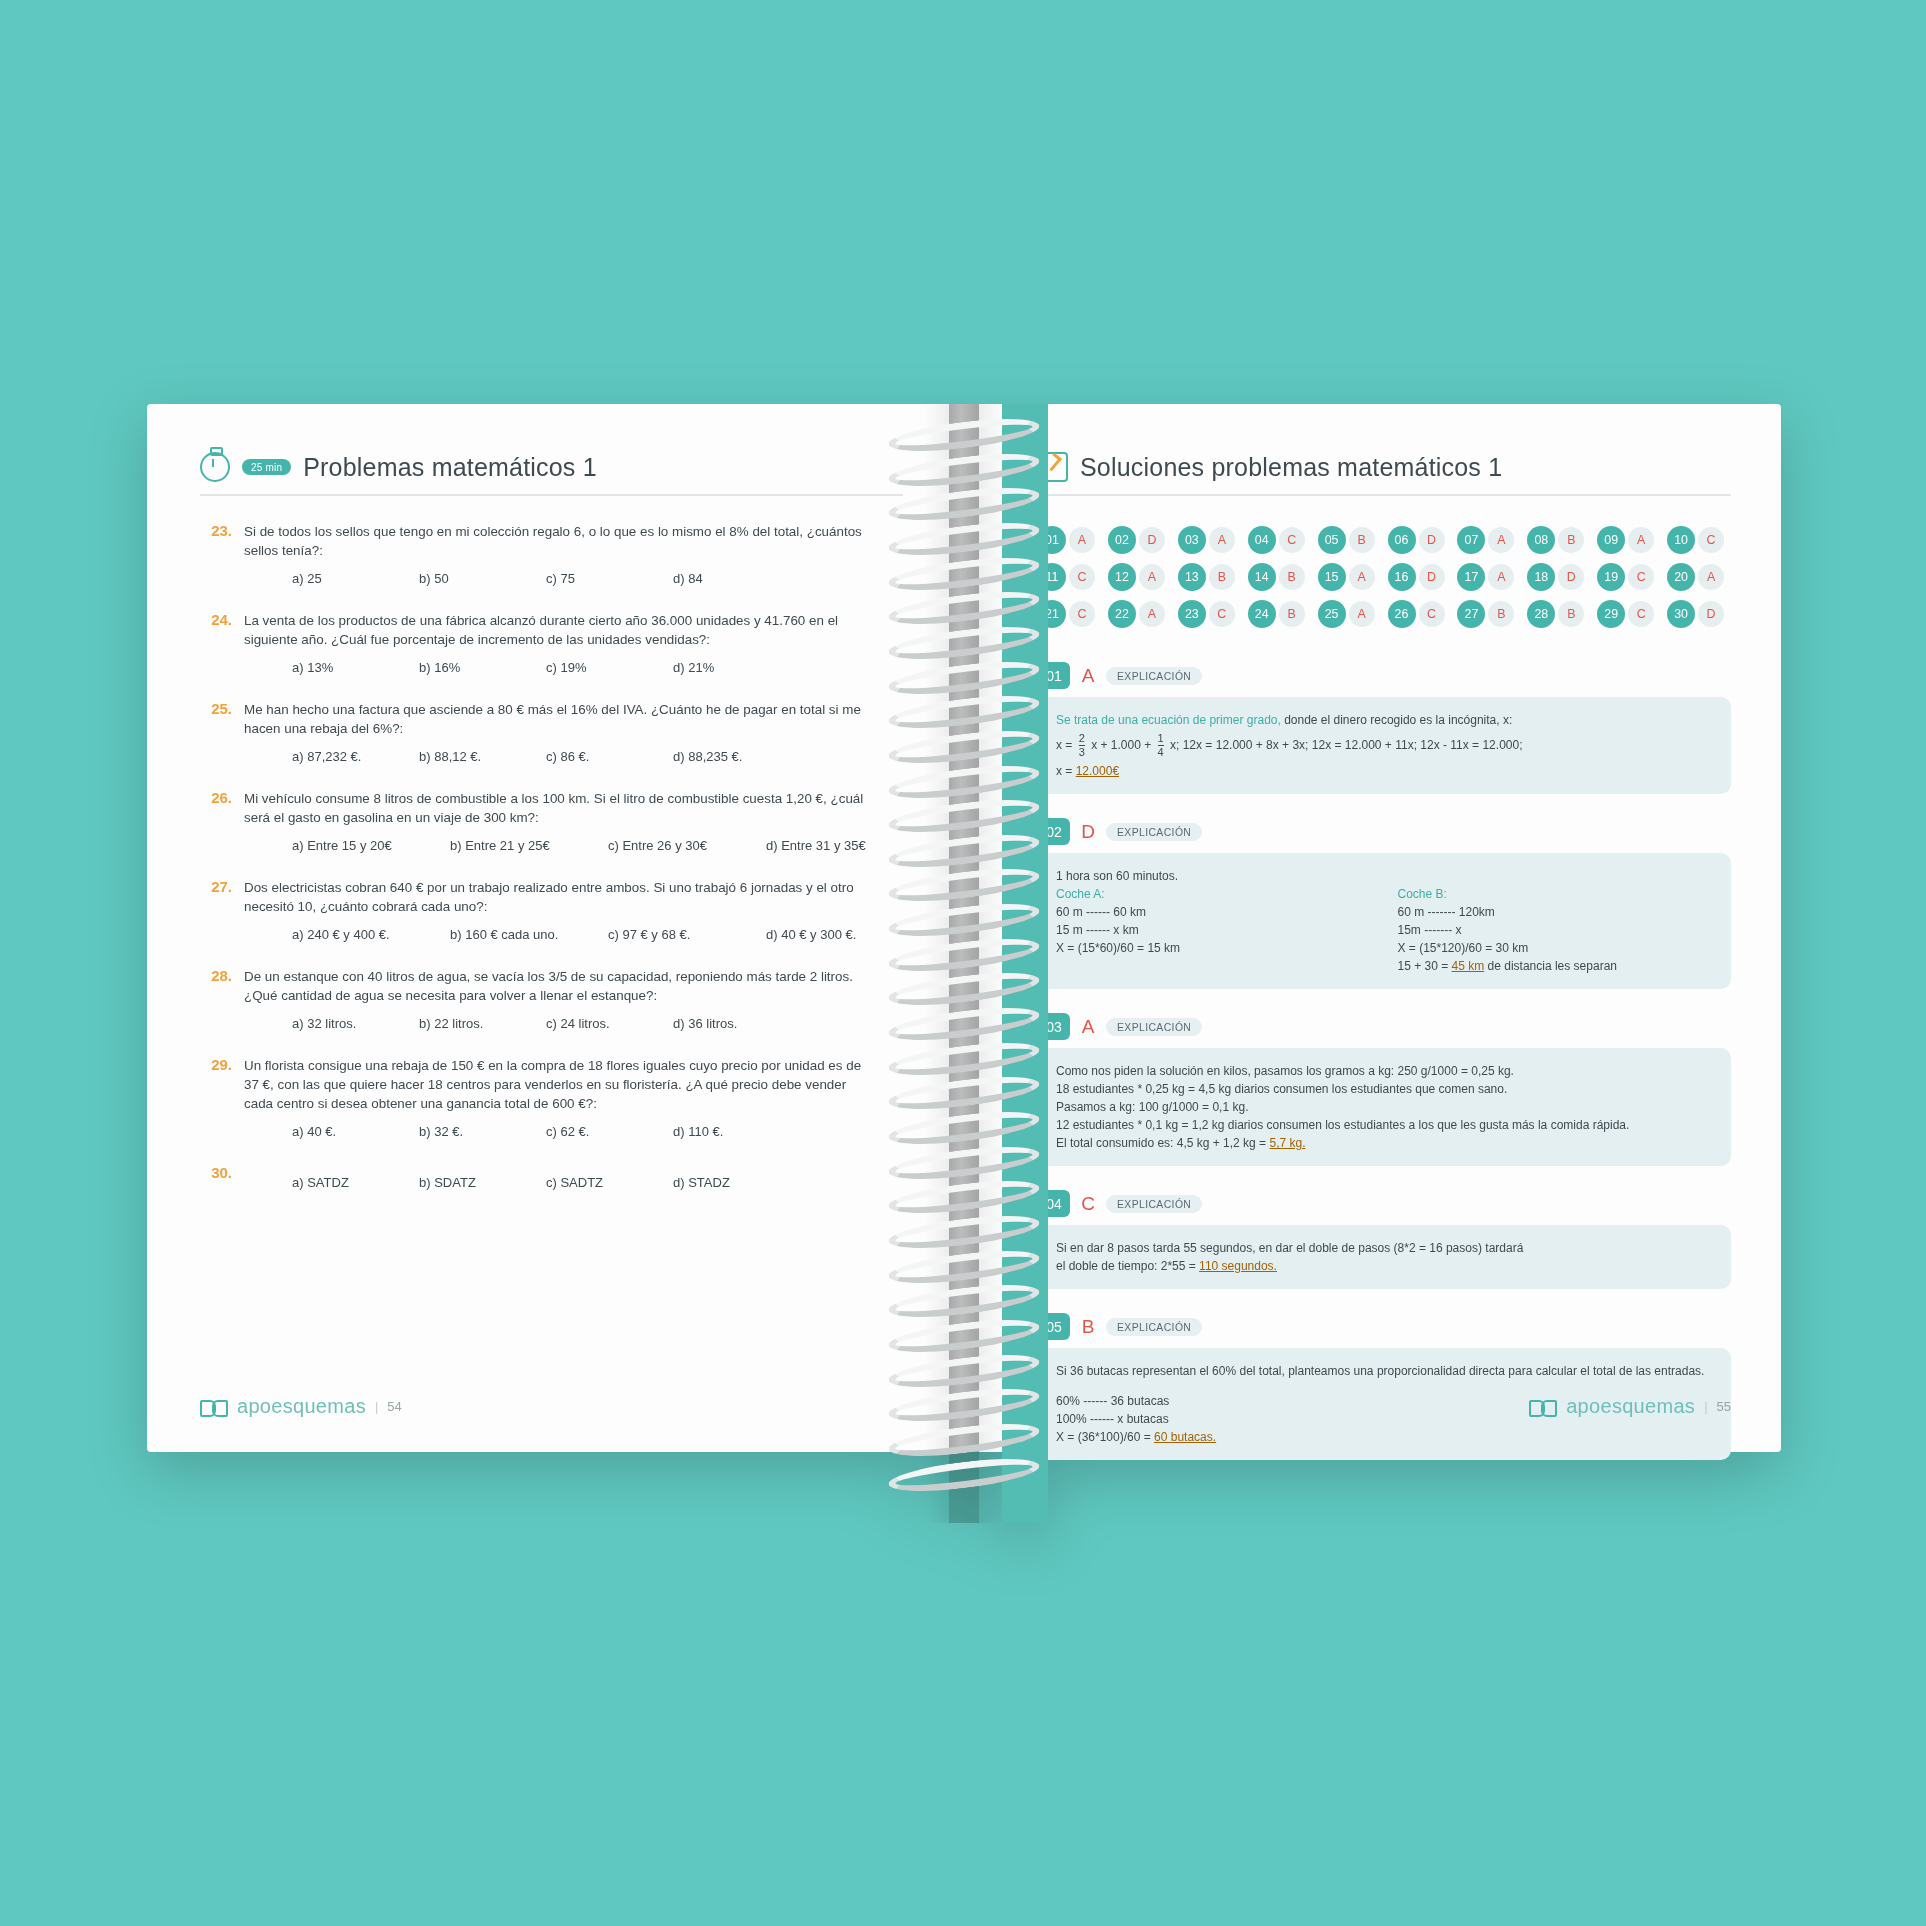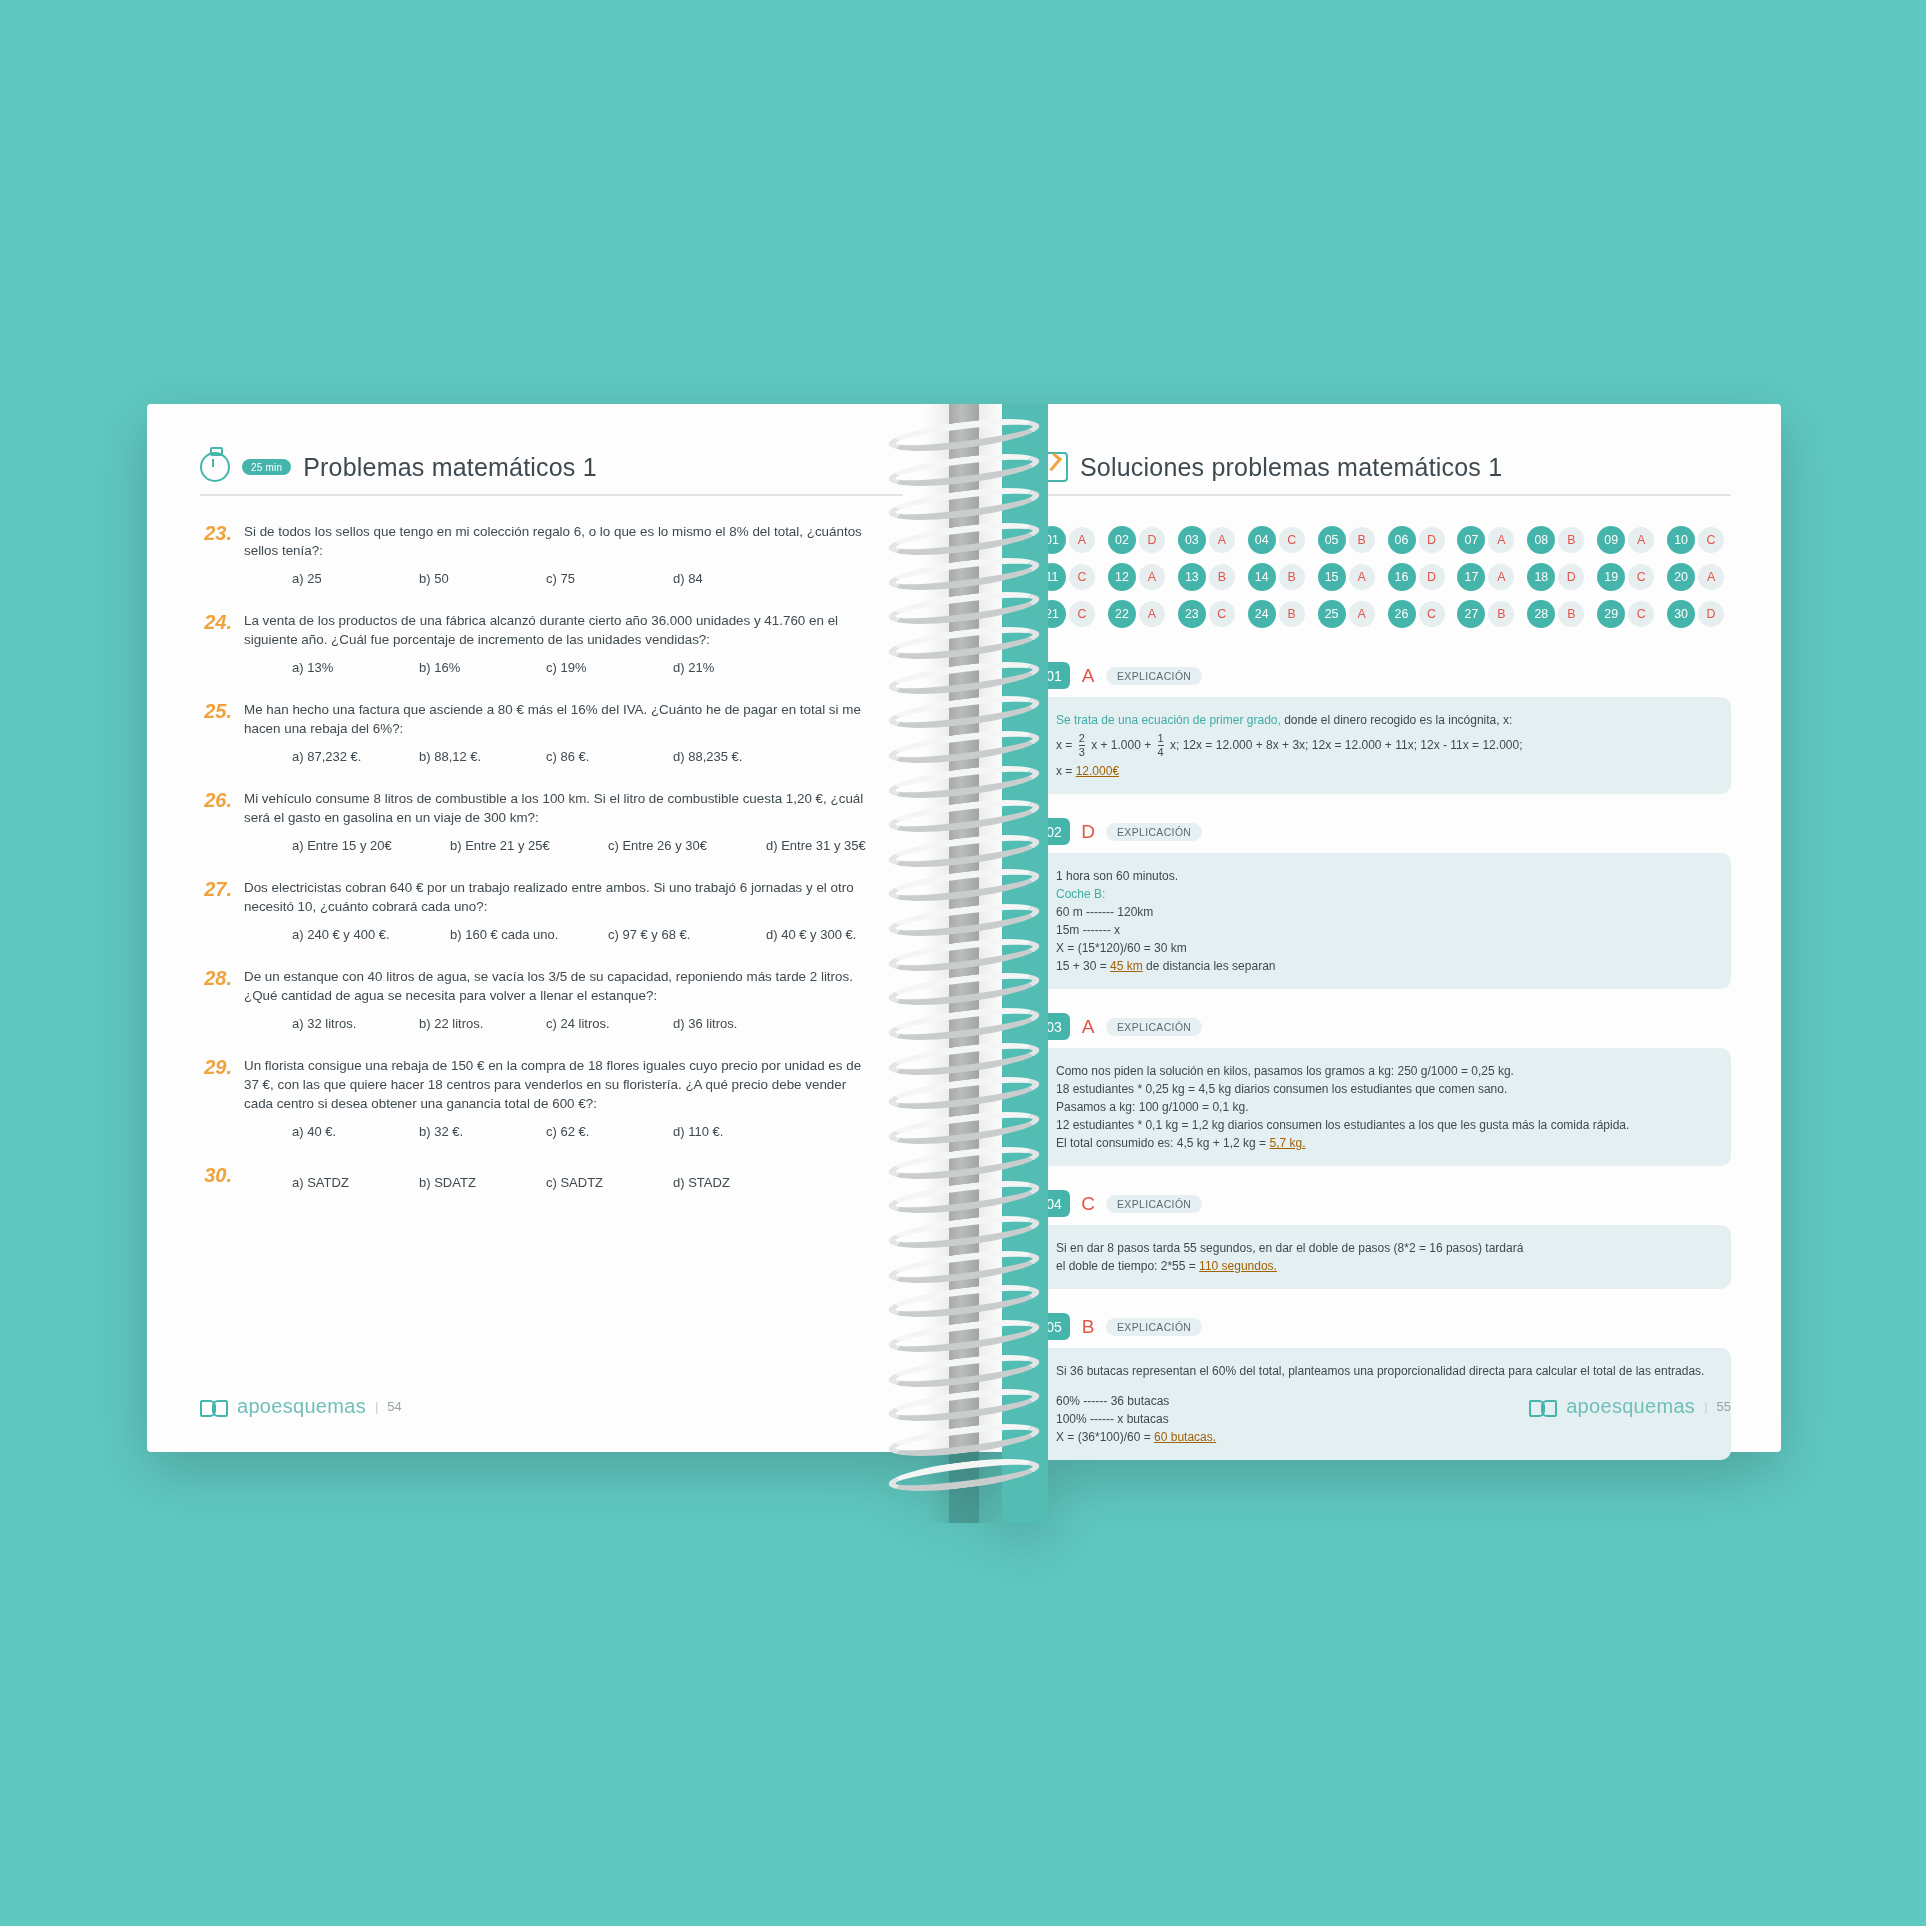--- a/index.html
+++ b/index.html
@@ -150,28 +150,27 @@
   
   .questions {
     margin-top: 26px;
   }
   .q {
     display: flex;
     margin-bottom: 25px;
   }
   .q-num {
     color: #f0a23c;
-    font-size: 20px;
+    font-size: 15px;
     width: 44px;
     flex: 0 0 44px;
     text-align: right;
     padding-right: 12px;
     box-sizing: border-box;
     font-weight: bold;
-    font-style: italic;
   }
   .q-body {
     flex: 1 1 auto;
   }
   .q-text {
     color: #3f4a50;
     font-size: 13.4px;
     line-height: 1.42;
     max-width: 624px;
   }
@@ -645,20 +644,26 @@
       <div class="sol">
         <div class="sol-head">
           <span class="sol-num">02</span>
           <span class="sol-letter">D</span>
           <span class="sol-tag">EXPLICACIÓN</span>
         </div>
         <div class="sol-box">
           <div>1 hora son 60 minutos.</div>
           <div class="two-col">
             <div>
+              <div class="teal">Coche A:</div>
+              <div>60 m ------ 60 km</div>
+              <div>15 m ------ x km</div>
+              <div>X = (15*60)/60 = 15 km</div>
+            </div>
+            <div>
               <div class="teal">Coche B:</div>
               <div>60 m ------- 120km</div>
               <div>15m ------- x</div>
               <div>X = (15*120)/60 = 30 km</div>
               <div>
                 <span>15 + 30 = </span><span class="red">45 km</span><span> de distancia les separan</span>
               </div>
             </div>
           </div>
         </div>

